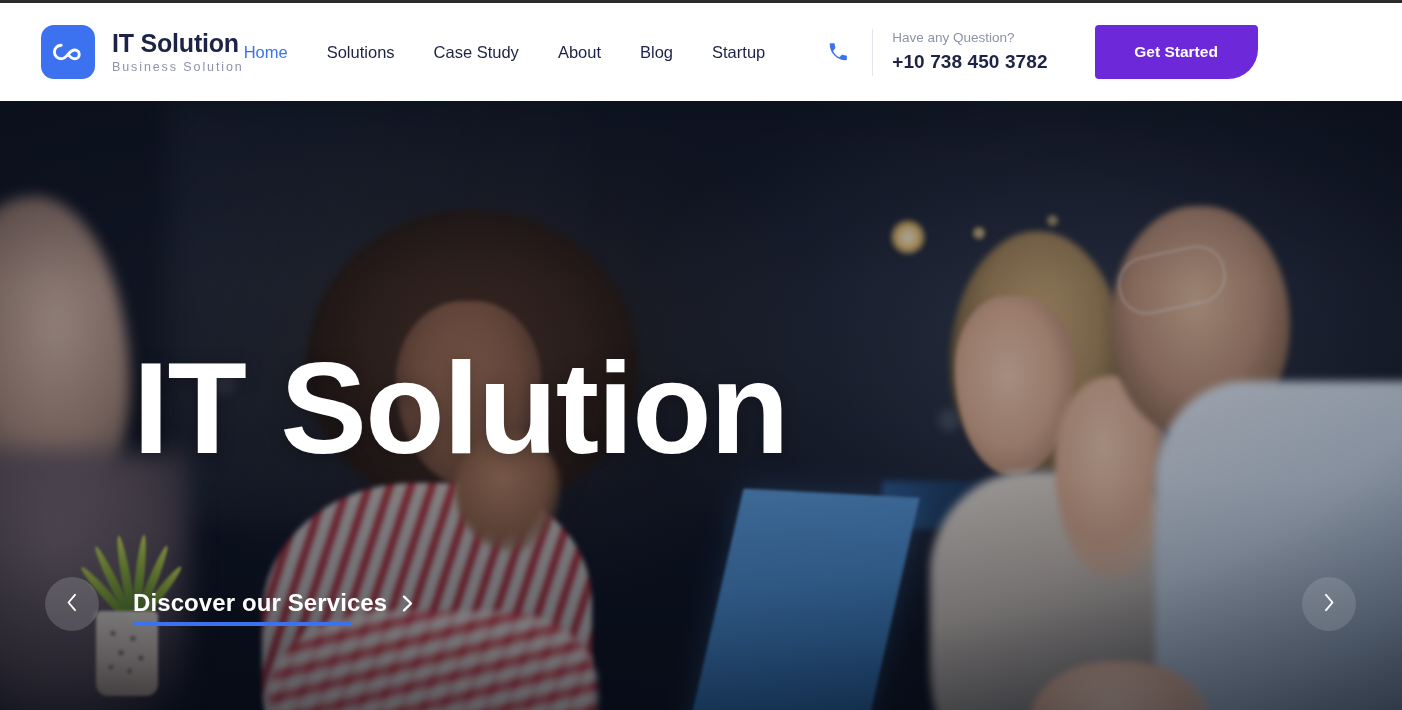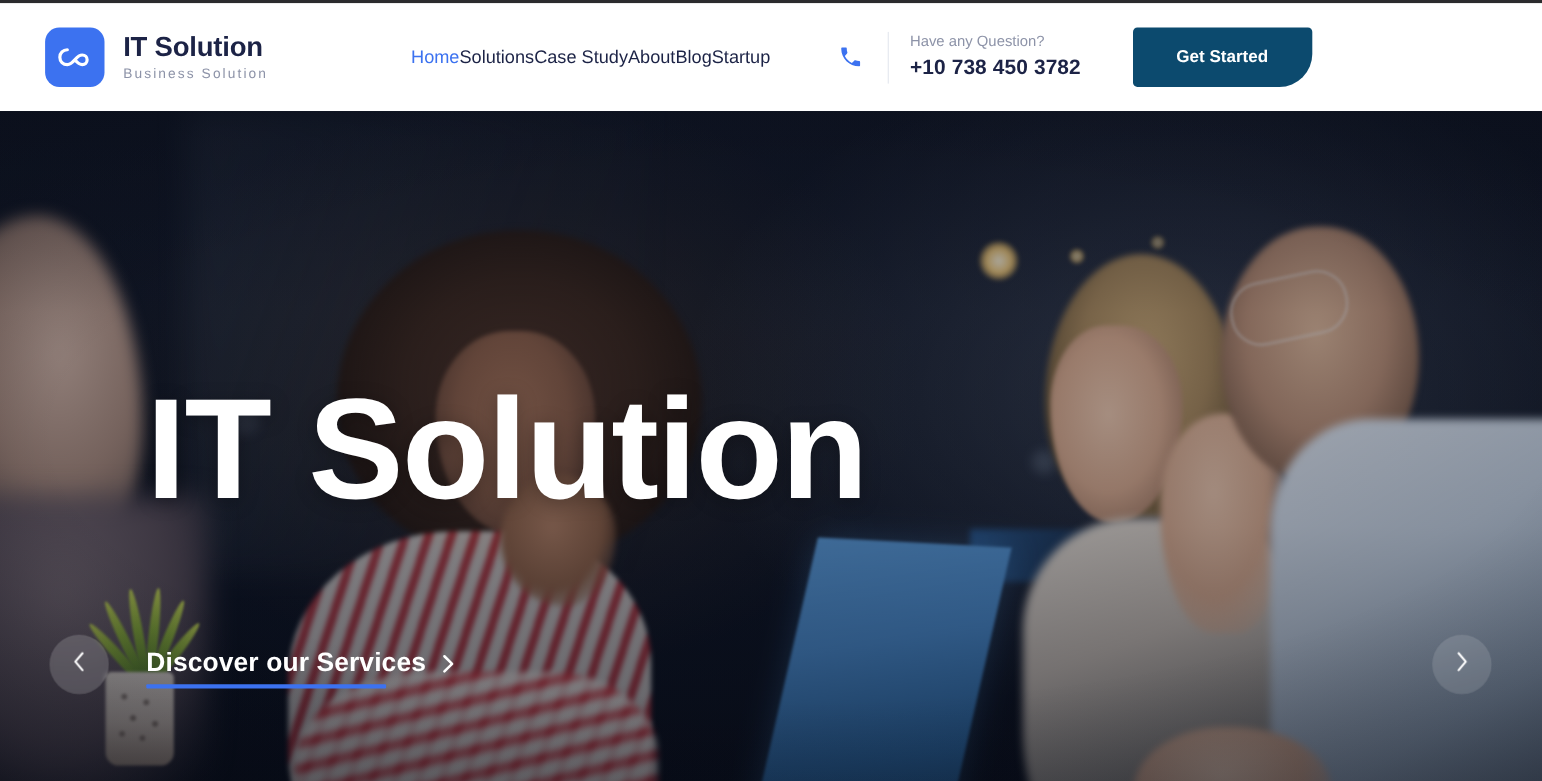--- a/index.html
+++ b/index.html
@@ -36,22 +36,21 @@
     font-size:25px; font-weight:bold; color:#1c2346;
     line-height:1.1; letter-spacing:-0.2px;
   }
   .brand-sub {
     font-size:12.5px; color:#8d93a8; letter-spacing:1.9px;
     margin-top:3px;
   }
 
   
   .nav {
-    display:flex; align-items:flex-end; 
-    margin-left:130px;
+    display:flex; align-items:flex-end; gap:39px;
   }
   .nav-item {
     font-size:16.5px; color:#1c2346; cursor:pointer;
     white-space:nowrap;
   }
   .nav-item.active { color:#3c72f0; }
 
   
   .phone-block {
     display:flex; align-items:center; margin-left:58px;
@@ -66,21 +65,21 @@
   .phone-label { font-size:13.5px; color:#8d93a8; line-height:1.35; }
   .phone-number {
     font-size:19px; font-weight:bold; color:#1c2346;
     line-height:1.35; letter-spacing:0.1px; margin-top:2px;
   }
 
   
   .cta-button {
     margin-left:47px;
     width:163px; height:54px;
-    background:#0c4a6e; color:#ffffff;
+    background:#6d28d9; color:#ffffff;
     font-size:15.5px; font-weight:bold;
     display:flex; align-items:center; justify-content:center;
     border:none; cursor:pointer;
     border-radius:4px 4px 30px 4px;
     font-family:"Liberation Sans", sans-serif;
   }
 
   
   .hero {
     position:absolute; top:101px; left:0; width:1402px; height:609px;

